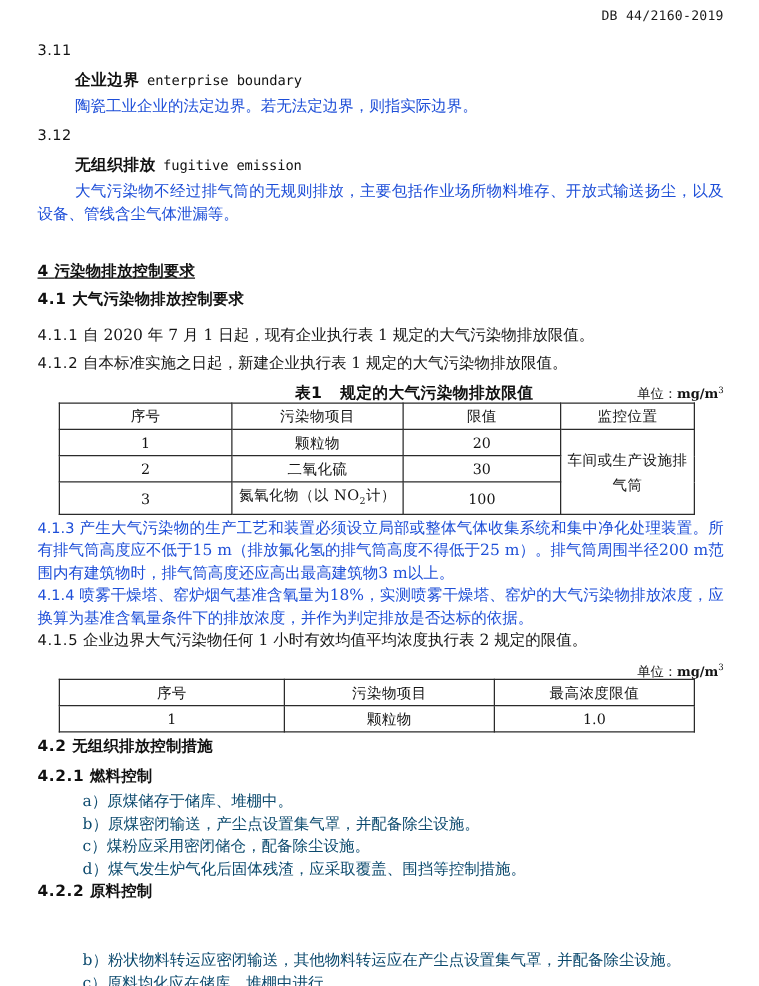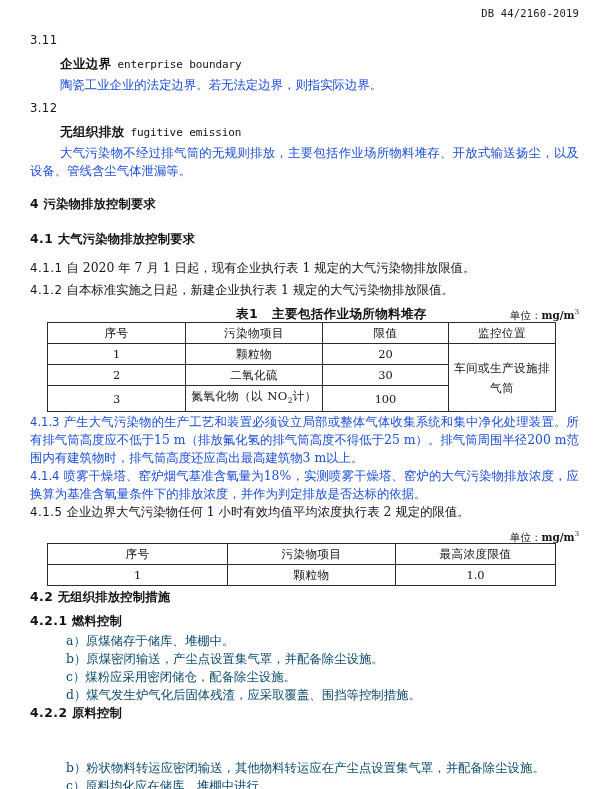--- a/index.html
+++ b/index.html
@@ -173,37 +173,37 @@
     <span class="cn">企业边界</span><span class="en">enterprise boundary</span>
   </div>
   <div class="body-txt" style="top:76px; left:60px; right:28px;">陶瓷工业企业的法定边界。若无法定边界，则指实际边界。</div>
 
   <div class="clause-id" style="top:101px;">3.12</div>
   <div class="term" style="top:124px;">
     <span class="cn">无组织排放</span><span class="en">fugitive emission</span>
   </div>
   <div class="body-txt" style="top:144px; left:30px; right:28px; text-indent:30px;">大气污染物不经过排气筒的无规则排放，主要包括作业场所物料堆存、开放式输送扬尘，以及设备、管线含尘气体泄漏等。</div>
 
-  <div class="sec-head" style="top:196px;">
+  <div class="sec-head" style="top:209px;text-decoration:underline;">
     <span class="snum">4</span>&nbsp;<span>污染物排放控制要求</span>
   </div>
 
   <div class="sec-head" style="top:231px;">
     <span class="snum">4.1</span>&nbsp;<span>大气污染物排放控制要求</span>
   </div>
 
   <div class="para" style="top:259px;">
     <span class="pnum">4.1.1</span>&nbsp;<span>自 2020 年 7 月 1 日起，现有企业执行表 1 规定的大气污染物排放限值。</span>
   </div>
   <div class="para" style="top:281px;">
     <span class="pnum">4.1.2</span>&nbsp;<span>自本标准实施之日起，新建企业执行表 1 规定的大气污染物排放限值。</span>
   </div>
 
   <div class="tbl-cap" style="top:306px; left:236px;">
-    <span class="tnum">表1</span>&nbsp;&nbsp;&nbsp;<span>主要包括作业场所物料堆存</span>
+    <span class="tnum">表1</span>&nbsp;&nbsp;&nbsp;<span>规定的大气污染物排放限值</span>
   </div>
   <div class="tbl-unit" style="top:308px; right:28px;">
     <span>单位：</span><span class="u">mg/m</span><sup>3</sup>
   </div>
 
   <table class="dt" style="top:322px; left:47px; width:508px;">
     <colgroup>
       <col style="width:138px">
       <col style="width:137px">
       <col style="width:126px">

